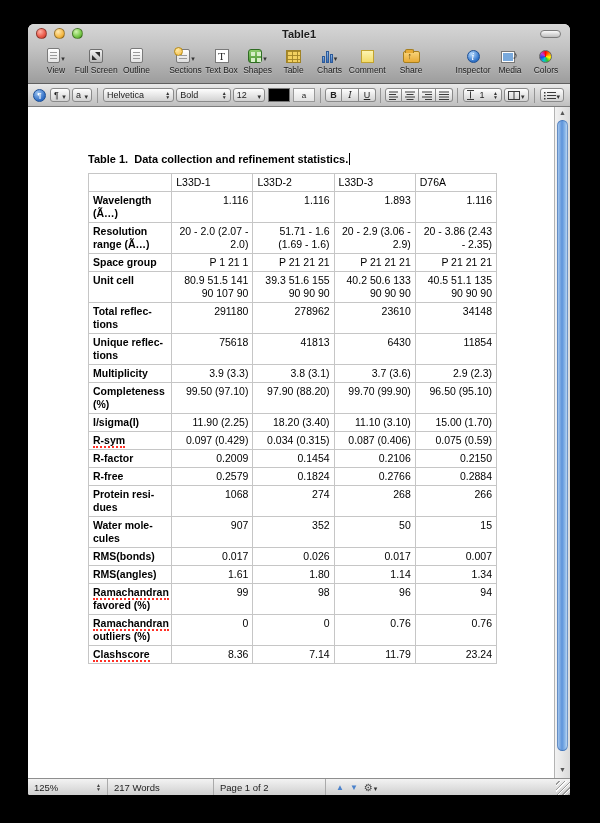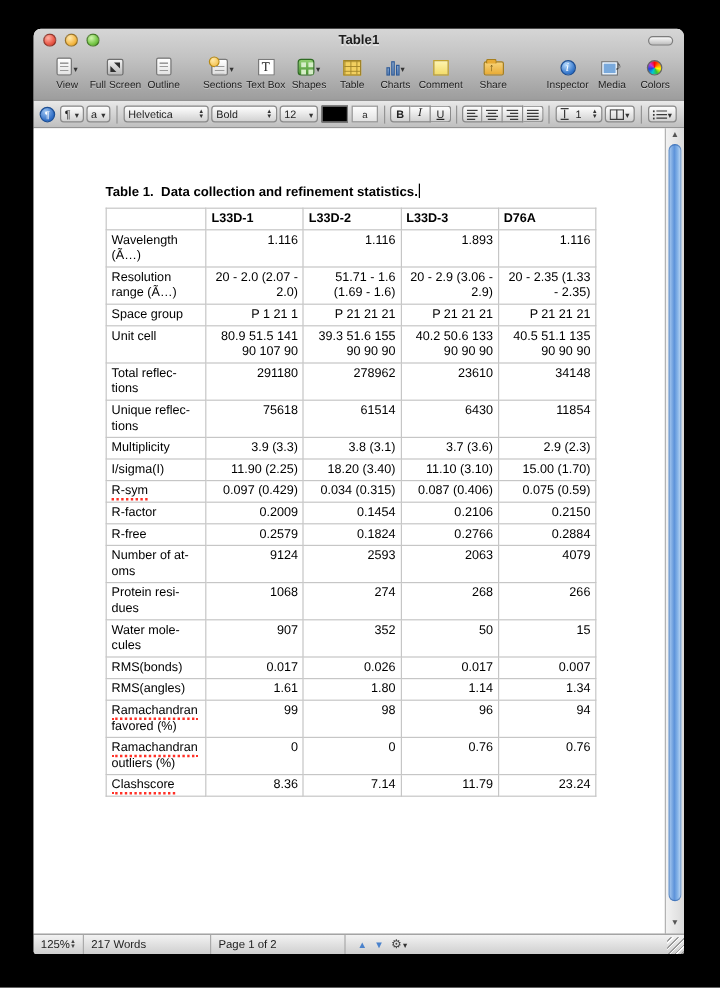--- a/index.html
+++ b/index.html
@@ -94,37 +94,37 @@
   
   .content{flex:1;display:flex;min-height:0;background:#e5e5e5;position:relative;}
   .page{flex:1;position:relative;overflow:hidden;background:#fff;}
   .caption{position:absolute;left:60px;top:46px;font-size:11px;font-weight:bold;color:#000;white-space:pre;}
   .caret{display:inline-block;width:1px;height:12px;background:#000;vertical-align:-2px;margin-left:1px;}
   table.doc{position:absolute;left:60px;top:66px;width:409px;border-collapse:collapse;table-layout:fixed;
      font-size:10.5px;line-height:13px;color:#000;}
   table.doc col.c0{width:83px;} table.doc col.cv{width:81px;}
   table.doc th,table.doc td{border:1px solid #c6c6c6;padding:2px 4px;vertical-align:top;
      font-family:"Liberation Sans",sans-serif;}
-  table.doc thead th{text-align:left;font-weight:bold;}
-  table.doc th.rl{text-align:left;font-weight:normal;}
+  table.doc thead th{text-align:left;font-weight:normal;}
+  table.doc th.rl{text-align:left;font-weight:bold;}
   table.doc td.val{text-align:right;font-weight:normal;}
   .mis{border-bottom:2px dotted #ff3026;text-align:center;}
   
   .sbar{width:15px;flex:none;border-left:1px solid #b3b3b3;background:linear-gradient(90deg,#f2f2f2,#dadada);
      position:relative;}
   .sarr{position:absolute;left:0;width:100%;text-align:center;font-size:7px;color:#555;height:12px;line-height:12px;}
   .sarr.up{top:0;} .sarr.dn{bottom:2px;}
   .sthumb{position:absolute;left:1.5px;width:11px;top:13px;bottom:27px;border-radius:6px;
      background:linear-gradient(90deg,#b4d2f2 0%,#5d93da 45%,#86b4e8 70%,#cfe2f6 100%);
      box-shadow:inset 0 0 0 1px rgba(40,90,160,.55);}
   
   .status{height:16px;background:linear-gradient(#f3f3f3,#cwebcf, #cfcfcf);background:linear-gradient(#f3f3f3,#cfcfcf);
      border-top:1px solid #8e8e8e;display:flex;align-items:center;font-size:9.5px;color:#222;position:relative;}
   .seg{height:100%;display:flex;align-items:center;padding:0 6px;border-right:1px solid #aaa;box-sizing:border-box;}
-  .seg.zoom{width:42px;justify-content:space-between;}
+  .seg.zoom{width:80px;justify-content:space-between;}
   .seg.words{width:106px;} .seg.pages{width:112px;}
   .stp{display:flex;flex-direction:column;line-height:4px;font-size:5px;color:#444;}
   .navs{display:flex;align-items:center;gap:6px;padding:0 10px;}
   .tri{font-size:8px;color:#4a82cc;} .gear{font-size:10px;color:#444;}
   .grip{position:absolute;right:0;bottom:0;width:14px;height:14px;
      background:repeating-linear-gradient(135deg,transparent 0 2px,#9a9a9a 2px 3px,#fdfdfd 3px 4px);}
 </style>
 </head>
 <body>
 
@@ -382,21 +382,21 @@
               <td class="val">1.116</td>
               <td class="val">1.116</td>
               <td class="val">1.893</td>
               <td class="val">1.116</td>
             </tr>
             <tr>
               <th class="rl"><span>Resolution</span><br><span>range (Ã…)</span></th>
               <td class="val">20  - 2.0 (2.07 - 2.0)</td>
               <td class="val">51.71  - 1.6 (1.69 - 1.6)</td>
               <td class="val">20  - 2.9 (3.06 - 2.9)</td>
-              <td class="val">20  - 2.35 (1.33 - 2.35)</td>
+              <td class="val">20  - 3.86 (2.43 - 2.35)</td>
             </tr>
             <tr>
               <th class="rl"><span>Space group</span></th>
               <td class="val">P 1 21 1</td>
               <td class="val">P 21 21 21</td>
               <td class="val">P 21 21 21</td>
               <td class="val">P 21 21 21</td>
             </tr>
             <tr>
               <th class="rl"><span>Unit cell</span></th>
@@ -408,32 +408,39 @@
             <tr>
               <th class="rl"><span>Total reflec-</span><br><span>tions</span></th>
               <td class="val">291180</td>
               <td class="val">278962</td>
               <td class="val">23610</td>
               <td class="val">34148</td>
             </tr>
             <tr>
               <th class="rl"><span>Unique reflec-</span><br><span>tions</span></th>
               <td class="val">75618</td>
-              <td class="val">61514</td>
+              <td class="val">41813</td>
               <td class="val">6430</td>
               <td class="val">11854</td>
             </tr>
             <tr>
               <th class="rl"><span>Multiplicity</span></th>
               <td class="val">3.9 (3.3)</td>
               <td class="val">3.8 (3.1)</td>
               <td class="val">3.7 (3.6)</td>
               <td class="val">2.9 (2.3)</td>
             </tr>
             <tr>
+              <th class="rl"><span>Completeness</span><br><span>(%)</span></th>
+              <td class="val">99.50 (97.10)</td>
+              <td class="val">97.90 (88.20)</td>
+              <td class="val">99.70 (99.90)</td>
+              <td class="val">96.50 (95.10)</td>
+            </tr>
+            <tr>
               <th class="rl"><span>I/sigma(I)</span></th>
               <td class="val">11.90 (2.25)</td>
               <td class="val">18.20 (3.40)</td>
               <td class="val">11.10 (3.10)</td>
               <td class="val">15.00 (1.70)</td>
             </tr>
             <tr>
               <th class="rl"><span class="mis">R-sym</span></th>
               <td class="val">0.097 (0.429)</td>
               <td class="val">0.034 (0.315)</td>
@@ -446,27 +453,20 @@
               <td class="val">0.1454</td>
               <td class="val">0.2106</td>
               <td class="val">0.2150</td>
             </tr>
             <tr>
               <th class="rl"><span>R-free</span></th>
               <td class="val">0.2579</td>
               <td class="val">0.1824</td>
               <td class="val">0.2766</td>
               <td class="val">0.2884</td>
-            </tr>
-            <tr>
-              <th class="rl"><span>Number of at-</span><br><span>oms</span></th>
-              <td class="val">9124</td>
-              <td class="val">2593</td>
-              <td class="val">2063</td>
-              <td class="val">4079</td>
             </tr>
             <tr>
               <th class="rl"><span>Protein resi-</span><br><span>dues</span></th>
               <td class="val">1068</td>
               <td class="val">274</td>
               <td class="val">268</td>
               <td class="val">266</td>
             </tr>
             <tr>
               <th class="rl"><span>Water mole-</span><br><span>cules</span></th>

